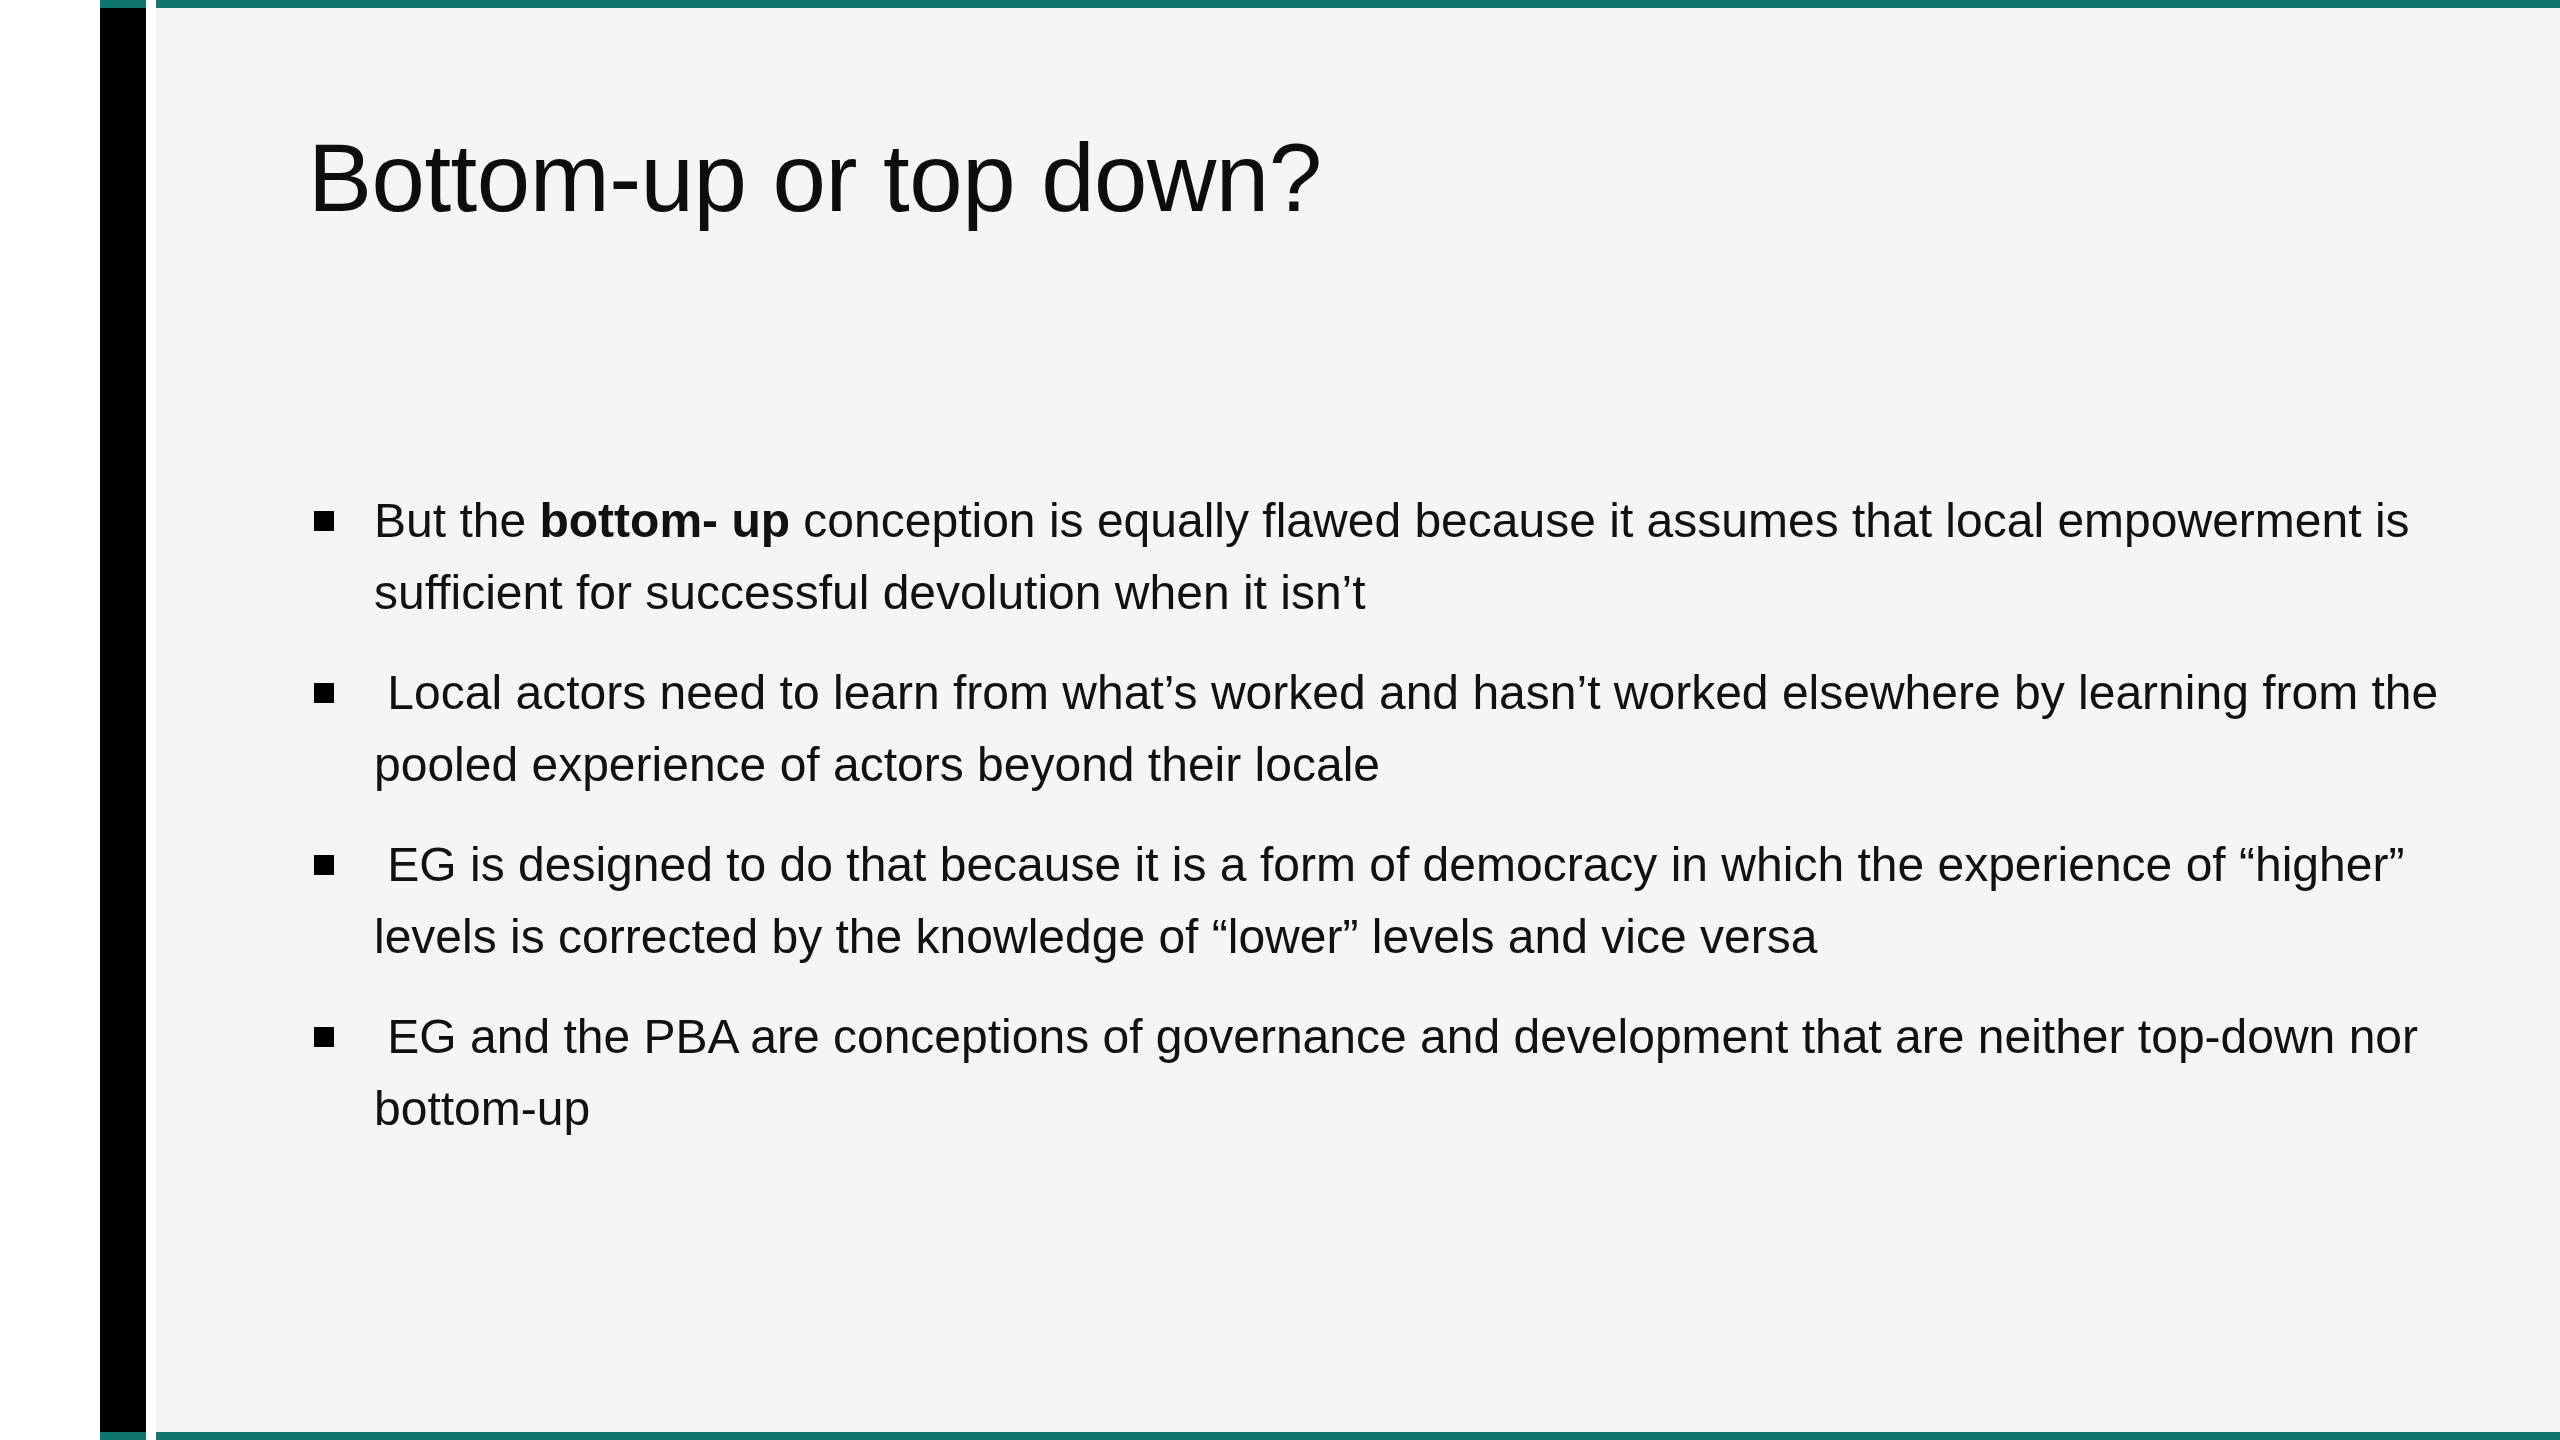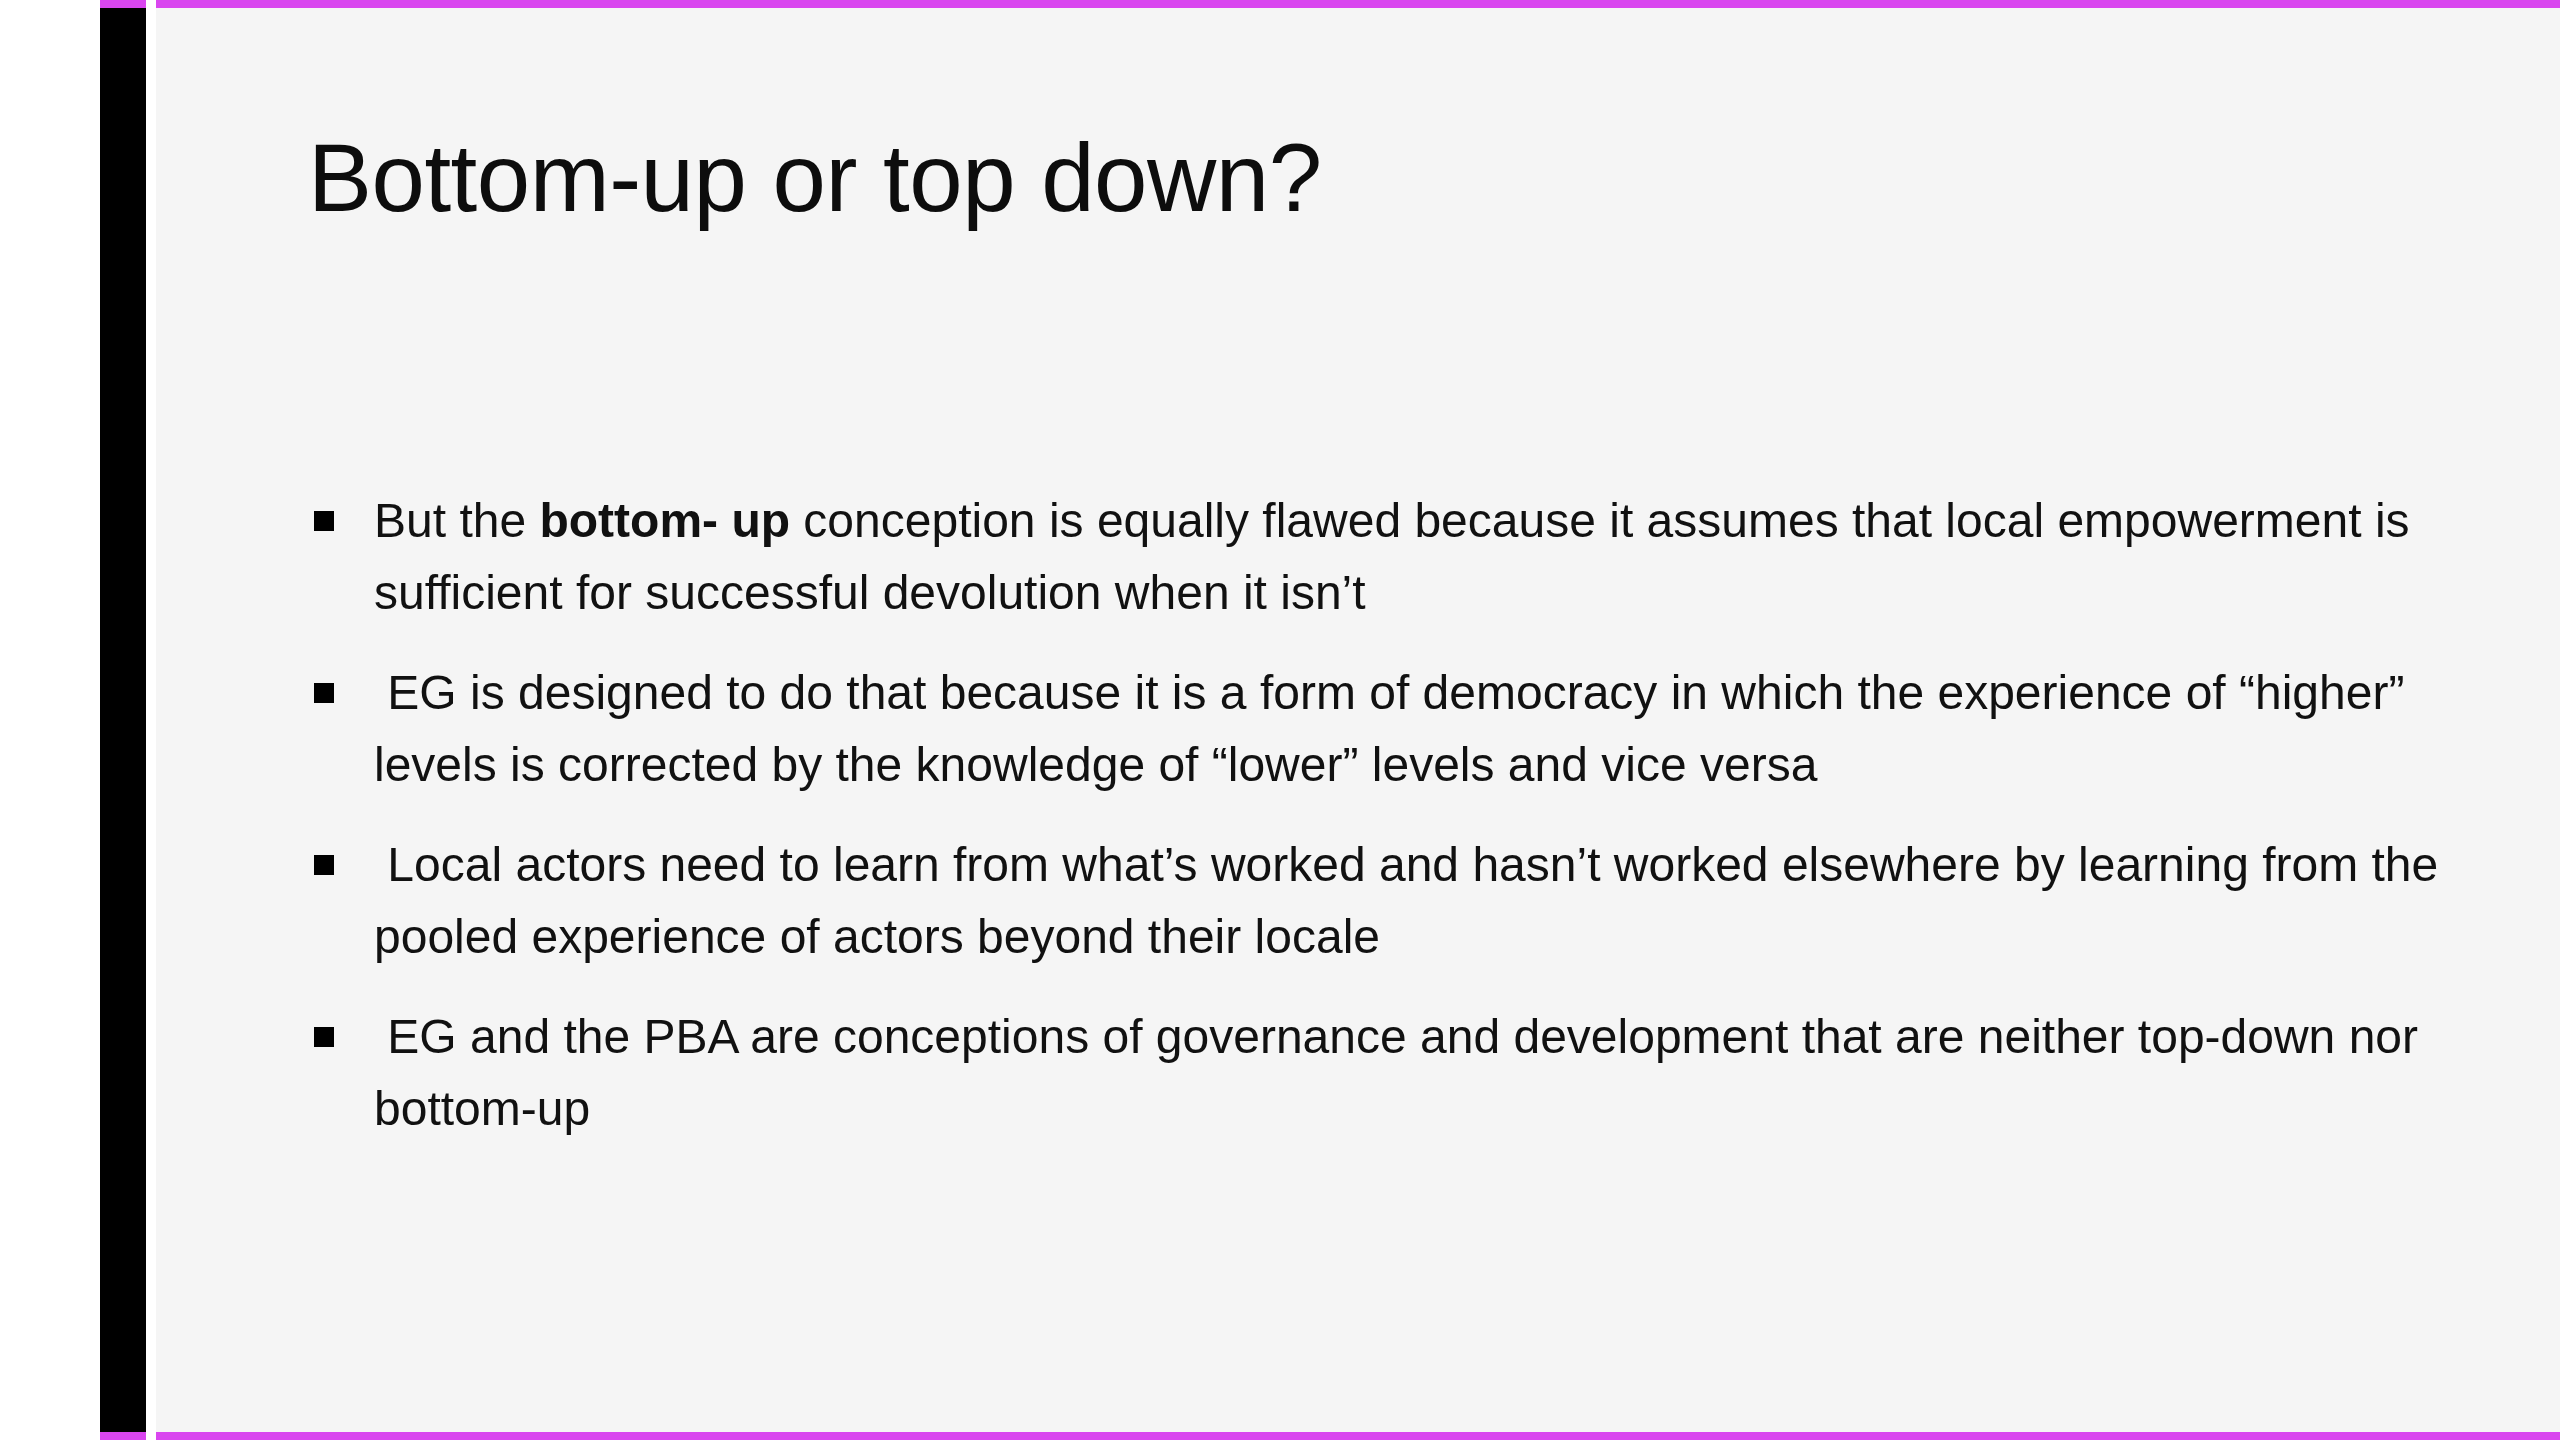--- a/index.html
+++ b/index.html
@@ -11,21 +11,21 @@
     width: 2560px;
     height: 1440px;
     overflow: hidden;
     font-family: "Liberation Sans", sans-serif;
   }
 
   .slide {
     position: relative;
     width: 2560px;
     height: 1440px;
-    background: #d946ef;
+    background: #0f766e;
     box-sizing: border-box;
   }
 
   
   .slide-canvas {
     position: absolute;
     left: 0px;
     top: 8px;
     width: 2560px;
     height: 1424px;
@@ -146,28 +146,28 @@
         <div class="bullet-marker">
             <span class="sq"></span>
           </div>
         <div class="bullet-text"><span>But the </span><b>bottom- up</b><span> conception is equally flawed because it assumes that local empowerment is sufficient for successful devolution when it isn’t</span></div>
       </div>
 
       <div class="bullet-row">
         <div class="bullet-marker">
             <span class="sq"></span>
           </div>
-        <div class="bullet-text"><span> EG is designed to do that because it is a form of democracy in which the experience of “higher” levels is corrected by the knowledge of “lower” levels and vice versa</span></div>
+        <div class="bullet-text"><span> Local actors need to learn from what’s worked and hasn’t worked elsewhere by learning from the pooled experience of actors beyond their locale</span></div>
       </div>
 
       <div class="bullet-row">
         <div class="bullet-marker">
             <span class="sq"></span>
           </div>
-        <div class="bullet-text"><span> Local actors need to learn from what’s worked and hasn’t worked elsewhere by learning from the pooled experience of actors beyond their locale</span></div>
+        <div class="bullet-text"><span> EG is designed to do that because it is a form of democracy in which the experience of “higher” levels is corrected by the knowledge of “lower” levels and vice versa</span></div>
       </div>
 
       <div class="bullet-row">
         <div class="bullet-marker">
             <span class="sq"></span>
           </div>
         <div class="bullet-text"><span> EG and the PBA are conceptions of governance and development that are neither top-down nor bottom-up</span></div>
       </div>
 
     </div>

